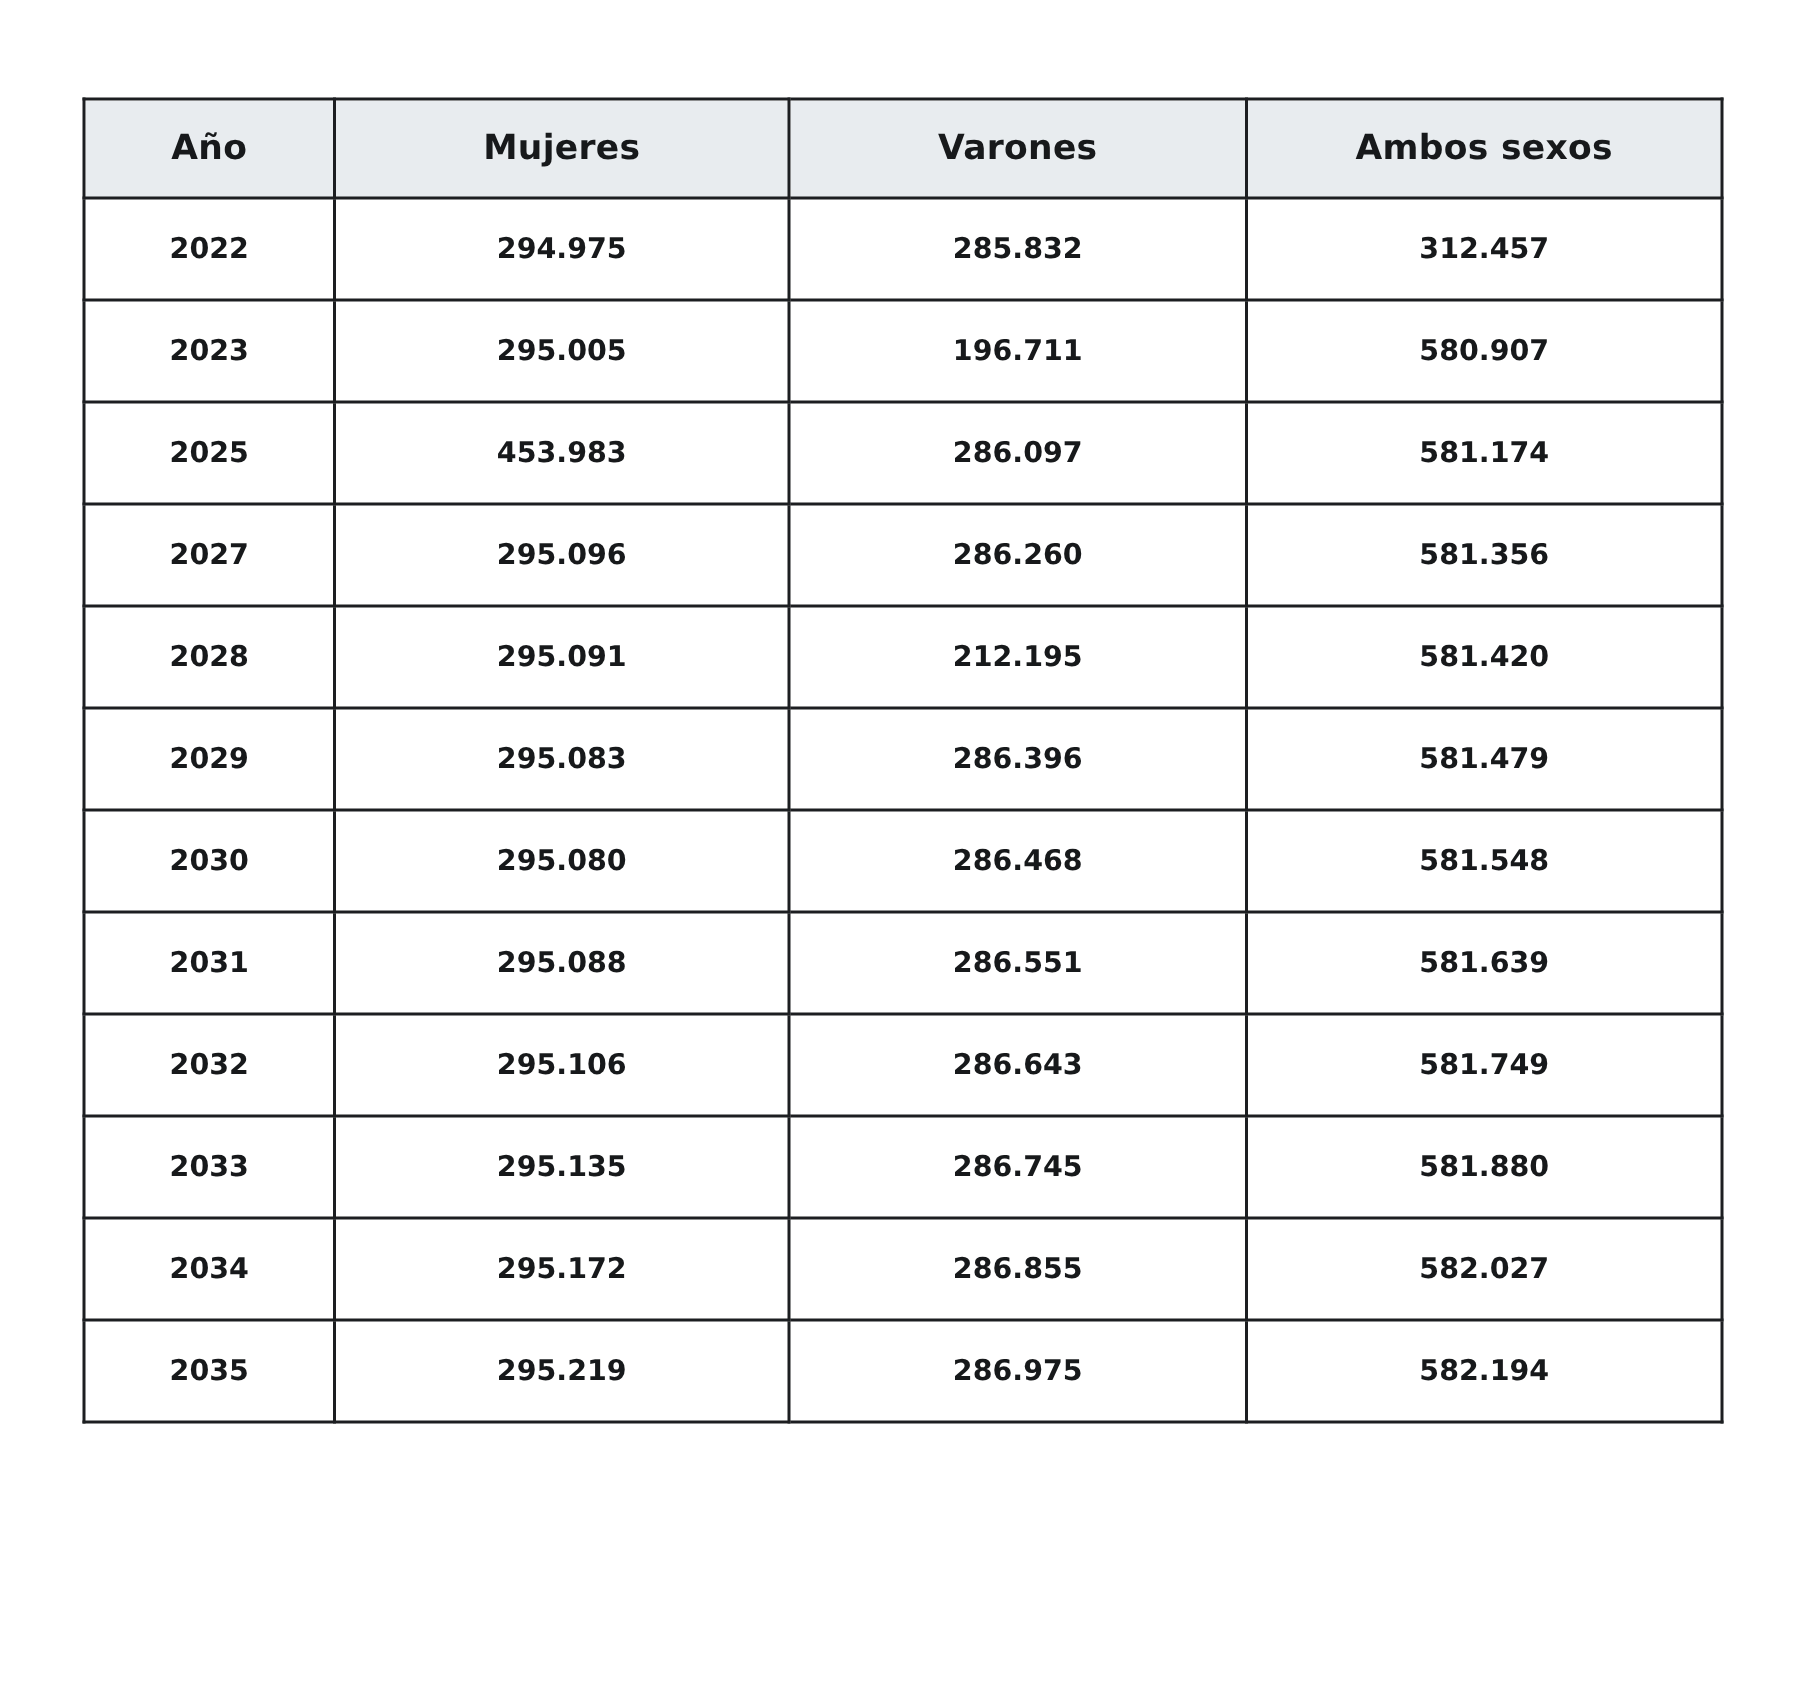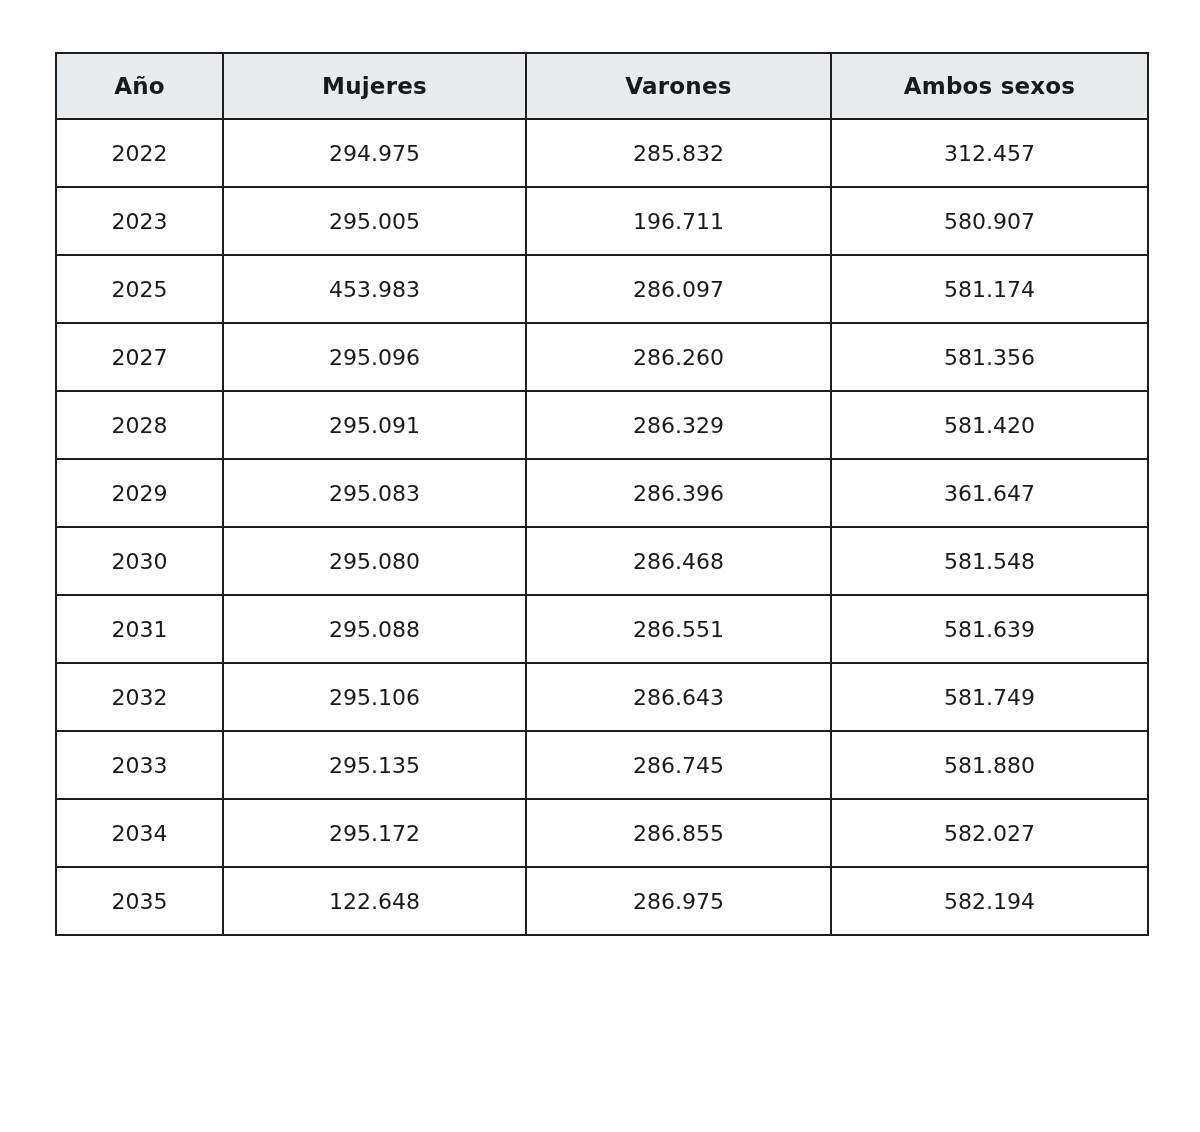--- a/index.html
+++ b/index.html
@@ -6,21 +6,21 @@
     margin: 0;
     padding: 0;
     background: #ffffff;
     width: 1200px;
     height: 1132px;
     font-family: "DejaVu Sans", "Liberation Sans", sans-serif;
   }
   .table-wrap {
     position: absolute;
     left: 55px;
-    top: 52px;
+    top: 65px;
   }
   table.data-table {
     border-collapse: collapse;
     table-layout: fixed;
     width: 1092px;
     color: #17191b;
   }
   table.data-table th,
   table.data-table td {
     border: 2px solid #1c1e21;
@@ -31,22 +31,22 @@
   }
   table.data-table th {
     background: #e8ecef;
     font-weight: bold;
     font-size: 23px;
     height: 64px;
     letter-spacing: 0.2px;
   }
   table.data-table td {
     background: #ffffff;
-    font-size: 22px;
-    font-weight: normal;
+    font-size: 19px;
+    font-weight: bold;
     height: 66px;
   }
   col.c-year  { width: 167px; }
   col.c-muj   { width: 303px; }
   col.c-var   { width: 305px; }
   col.c-ambos { width: 317px; }
 </style>
 </head>
 <body>
 
@@ -87,28 +87,28 @@
         </tr>
         <tr>
           <td>2027</td>
           <td>295.096</td>
           <td>286.260</td>
           <td>581.356</td>
         </tr>
         <tr>
           <td>2028</td>
           <td>295.091</td>
-          <td>286.329</td>
+          <td>212.195</td>
           <td>581.420</td>
         </tr>
         <tr>
           <td>2029</td>
           <td>295.083</td>
           <td>286.396</td>
-          <td>361.647</td>
+          <td>581.479</td>
         </tr>
         <tr>
           <td>2030</td>
           <td>295.080</td>
           <td>286.468</td>
           <td>581.548</td>
         </tr>
         <tr>
           <td>2031</td>
           <td>295.088</td>
@@ -128,19 +128,19 @@
           <td>581.880</td>
         </tr>
         <tr>
           <td>2034</td>
           <td>295.172</td>
           <td>286.855</td>
           <td>582.027</td>
         </tr>
         <tr>
           <td>2035</td>
-          <td>122.648</td>
+          <td>295.219</td>
           <td>286.975</td>
           <td>582.194</td>
         </tr>
       </tbody>
   </table>
 </div>
 
 </body></html>

